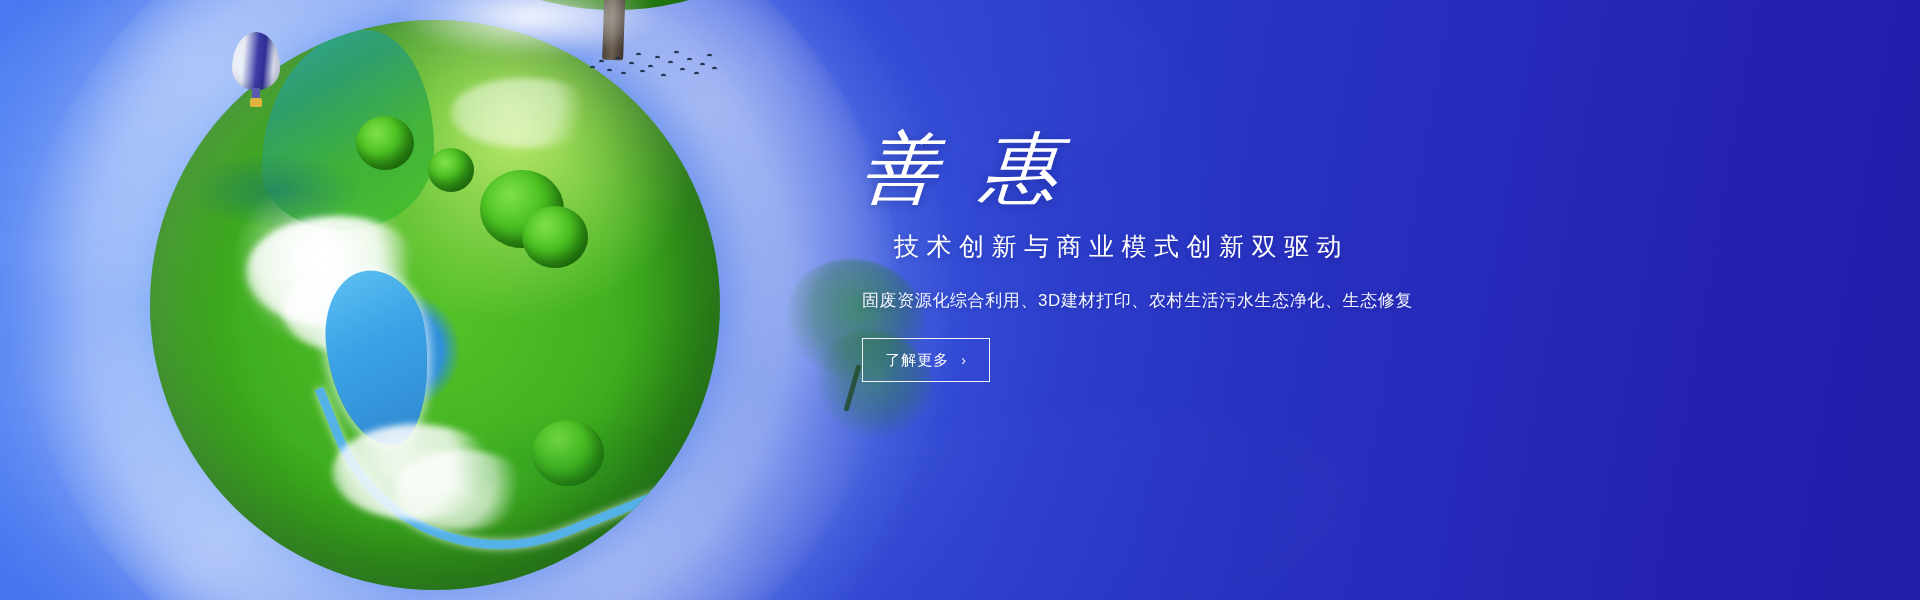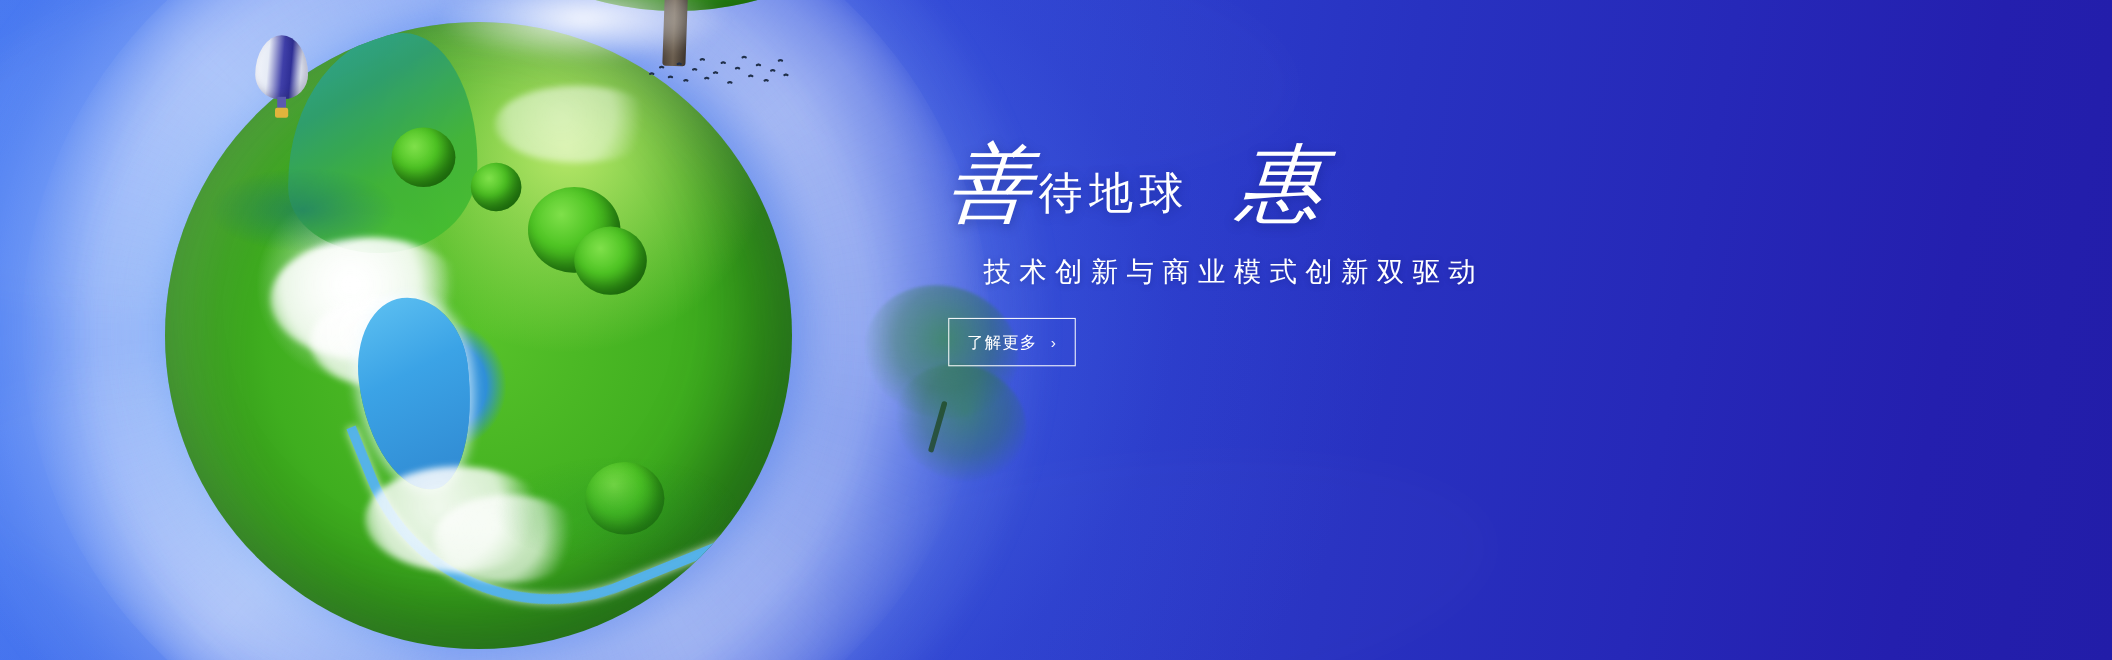--- a/index.html
+++ b/index.html
@@ -258,21 +258,21 @@
     font-size:17px;
     letter-spacing:0.6px;
     white-space:nowrap;
     text-shadow:0 1px 5px rgba(10,20,90,0.3);
   }
 
   .cta{
     margin-top:26px;
     display:inline-flex; align-items:center; justify-content:center;
     gap:12px;
-    width:116px; height:44px;
+    width:128px; height:44px;
     border:1px solid rgba(255,255,255,0.92);
     background:transparent;
     color:#ffffff;
     font-size:15px;
     letter-spacing:1px;
     cursor:pointer;
     font-family:"Liberation Sans","DejaVu Sans",sans-serif;
   }
   .cta .chev{ font-size:14px; line-height:1; opacity:.95; }
 </style>
@@ -348,27 +348,27 @@
       <div class="bird" style="left: 106px; top: 24px;"></div>
       <div class="bird" style="left: 112px; top: 15px;"></div>
       <div class="bird" style="left: 119px; top: 6px;"></div>
       <div class="bird" style="left: 124px; top: 19px;"></div>
     </div>
 
   <div class="content">
 
     <div class="headline">
       <span class="hz-big">善</span>
-      <span class="hz-small">待地球</span>
       <span class="gap"></span>
       <span class="hz-big">惠</span>
     </div>
 
     <div class="tagline">技术创新与商业模式创新双驱动</div>
 
+    <div class="desc">固废资源化综合利用、3D建材打印、农村生活污水生态净化、生态修复</div>
 
     <button class="cta">
       <span>了解更多</span>
       <span class="chev">›</span>
     </button>
 
   </div>
 </div>
 
 </body></html>

